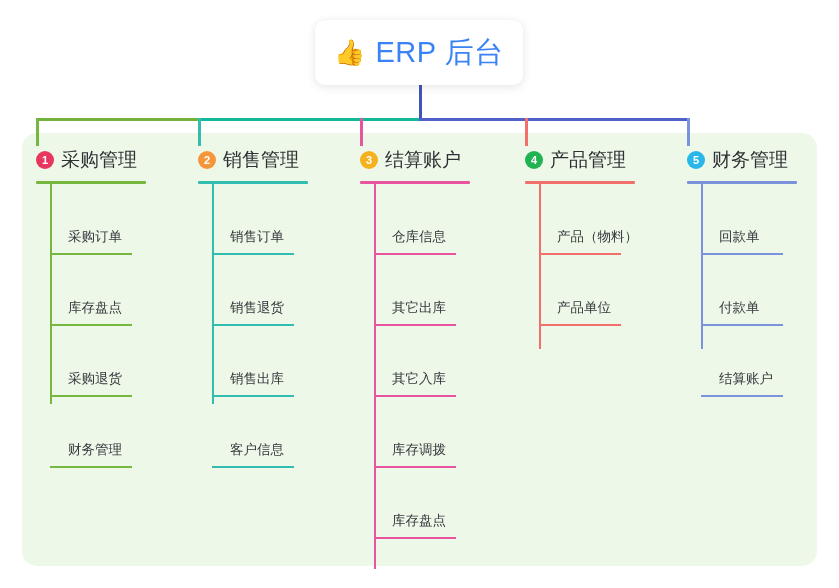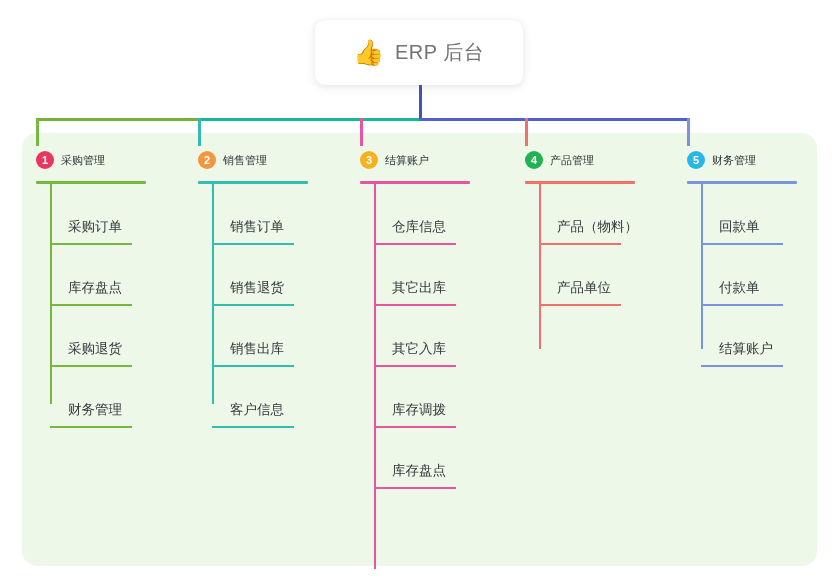--- a/index.html
+++ b/index.html
@@ -31,22 +31,22 @@
     justify-content: center;
     gap: 10px;
     z-index: 6;
   }
   .root-emoji {
     font-size: 25px;
     line-height: 1;
     color: #f3b61f;
   }
   .root-title {
-    font-size: 20px;
-    color: #737373;
+    font-size: 29px;
+    color: #3b82f6;
     letter-spacing: 0.5px;
     white-space: nowrap;
   }
 
   
   .panel {
     position: absolute;
     left: 22px;
     top: 133px;
     width: 795px;
@@ -81,21 +81,21 @@
     height: 18px;
     border-radius: 50%;
     color: #ffffff;
     font-size: 11px;
     line-height: 18px;
     text-align: center;
     font-weight: bold;
     flex: 0 0 auto;
   }
   .branch-label {
-    font-size: 11px;
+    font-size: 19px;
     color: #2d3134;
     white-space: nowrap;
   }
   .branch-rule {
     height: 3px;
     width: 110px;
     margin-top: 9px;
     border-radius: 1px;
   }
 
@@ -106,21 +106,21 @@
     padding-top: 0px;
   }
   .leaf-stem {
     position: absolute;
     left: 0;
     top: 0;
     width: 2px;
   }
   .leaf {
     position: relative;
-    height: 61px;
+    height: 71px;
     box-sizing: border-box;
     padding-left: 18px;
   }
   .leaf-text {
     position: absolute;
     left: 18px;
     bottom: 9px;
     font-size: 13.5px;
     color: #33383c;
     white-space: nowrap;

